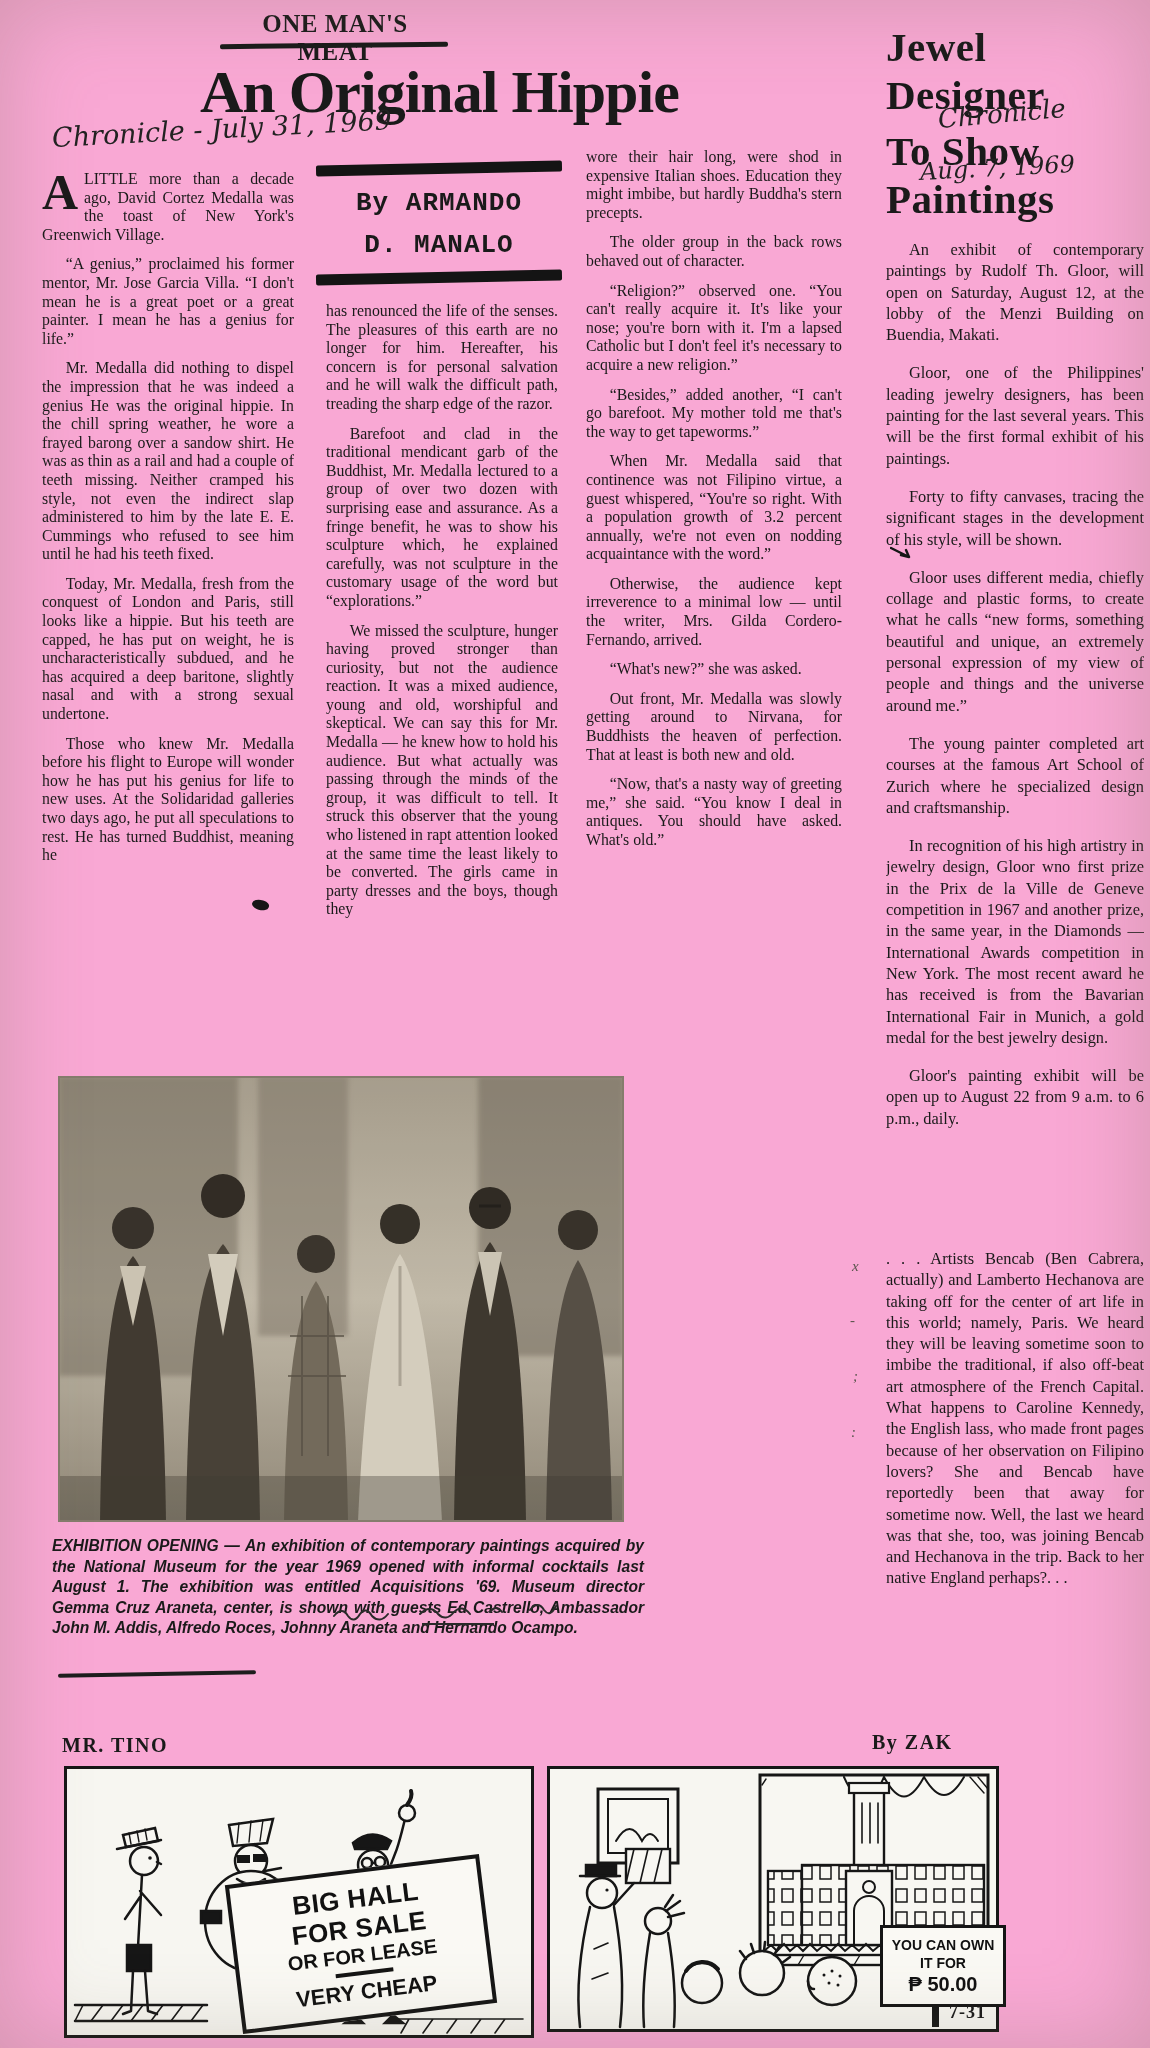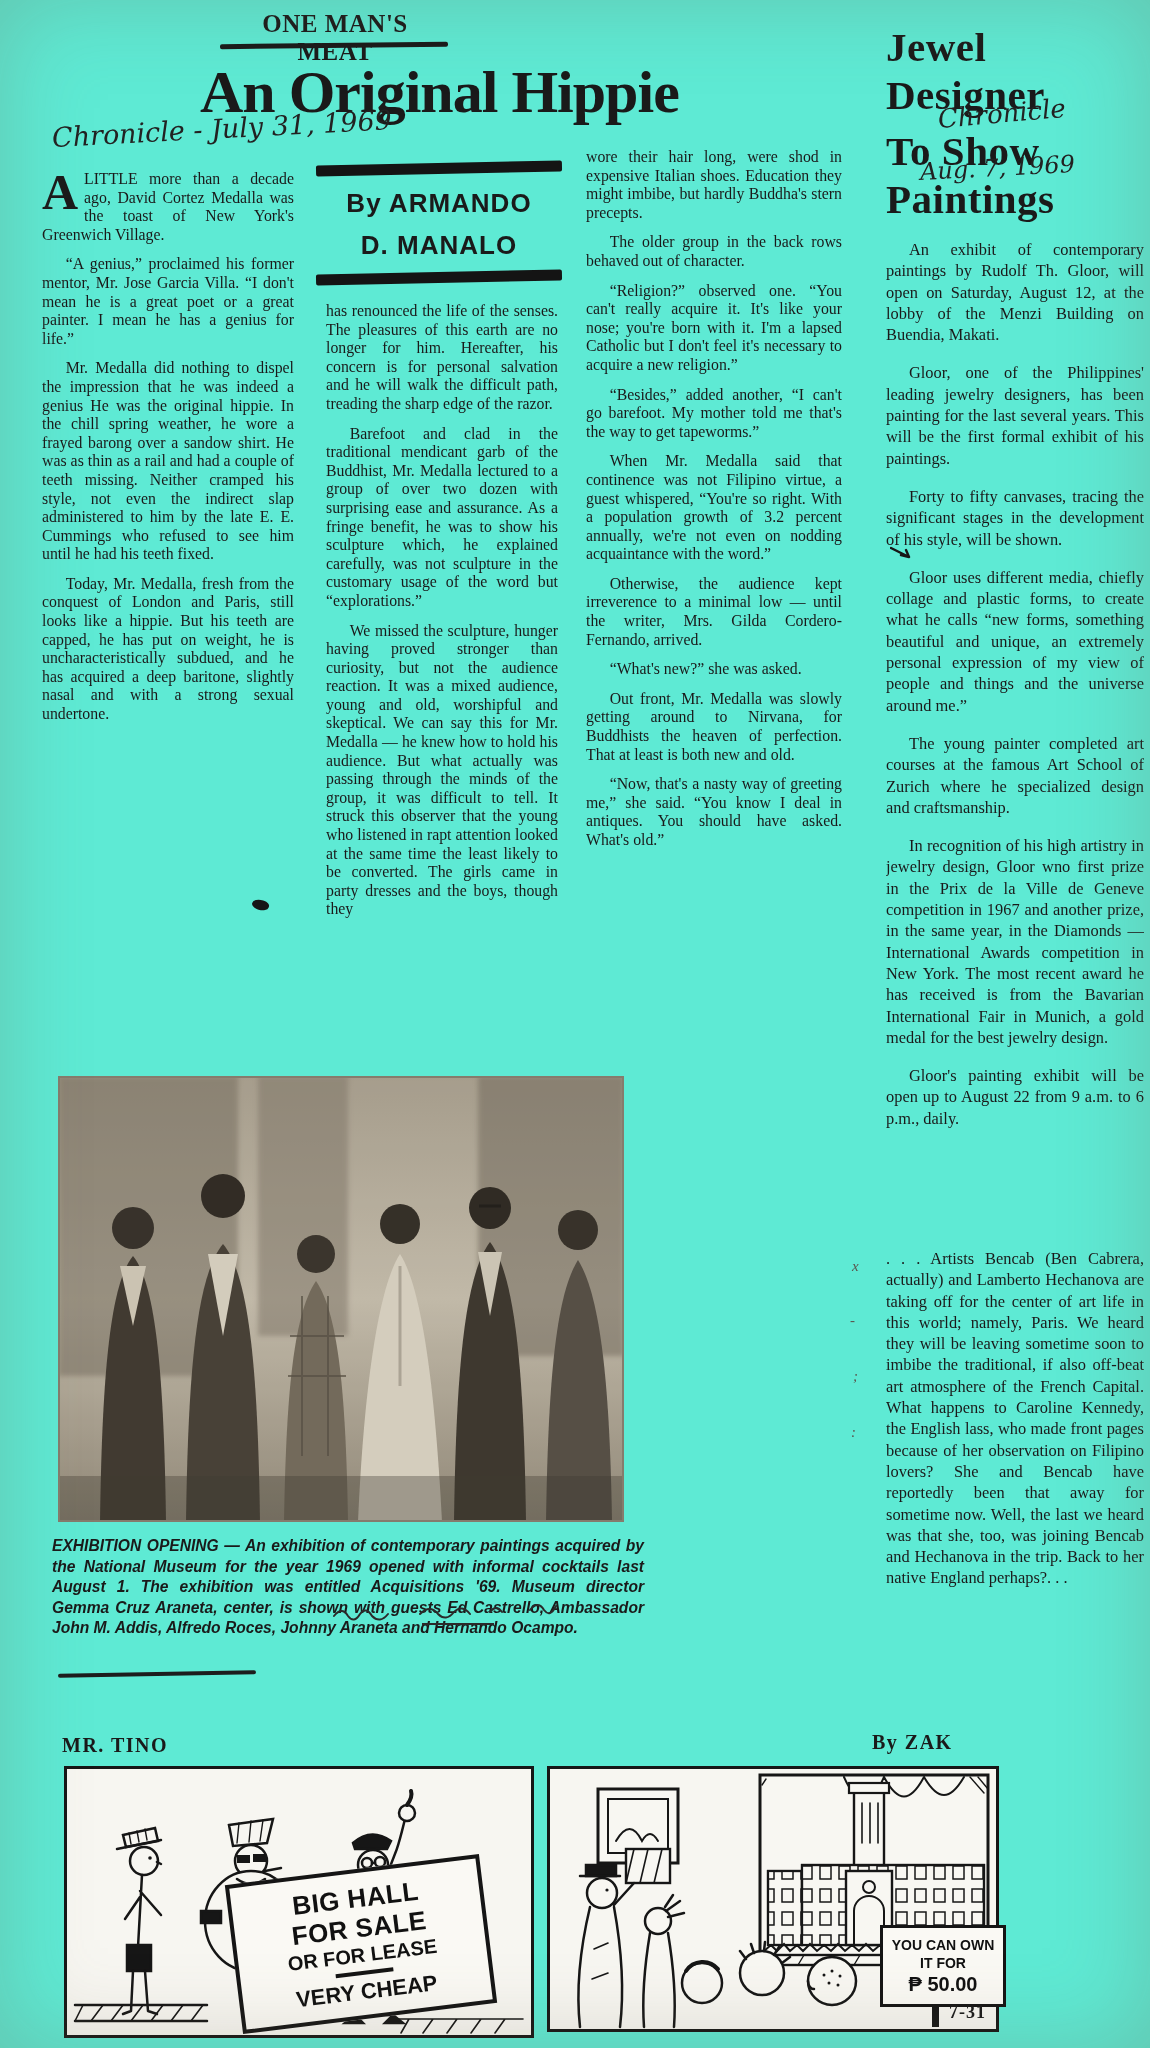--- a/index.html
+++ b/index.html
@@ -1,31 +1,31 @@
 <!DOCTYPE html>
 <html><head>
 <meta charset="utf-8">
 <style>
   html,body{margin:0;padding:0;background:#6e6a62;}
-  .page{position:relative;width:1150px;height:2048px;margin:0 auto;background:#5eead4;
+  .page{position:relative;width:1150px;height:2048px;margin:0 auto;background:#f9a8d4;
         overflow:hidden;font-family:"Liberation Serif",serif;color:#1a1a1a;}
   .page::after{content:"";position:absolute;inset:0;pointer-events:none;
         box-shadow:inset 0 0 90px rgba(110,100,80,.28);}
   .abs{position:absolute;}
   .kicker{font-weight:700;font-size:25px;letter-spacing:.5px;text-align:center;}
   .kbar{background:#191919;height:5px;border-radius:2px;}
   .title{font-size:60px;font-weight:700;text-align:left;letter-spacing:-1px;white-space:nowrap;}
   .hw{font-style:italic;font-family:"DejaVu Serif",serif;color:#222;white-space:nowrap;
       transform:rotate(-3deg);transform-origin:left center;}
   .col{text-align:justify;font-size:15.8px;line-height:18.6px;overflow:hidden;}
   .col p{margin:0 10px 11px;text-indent:1.5em;}
   .col p.first{text-indent:0;}
   .dropcap::first-letter{float:left;font-size:50px;line-height:38px;font-weight:700;padding:3px 6px 0 0;}
   .bybar{background:#141414;height:11px;border-radius:2px;transform:rotate(-1.2deg);}
-  .byline{font-family:Liberation Sans, sans-serif;font-weight:700;font-size:26px;line-height:42px;
+  .byline{font-family:Liberation Mono, monospace;font-weight:700;font-size:26px;line-height:42px;
       text-align:center;letter-spacing:1px;}
   .sideh{font-size:41px;font-weight:700;letter-spacing:.5px;line-height:46px;white-space:nowrap;}
   .sidecol{font-size:16.4px;line-height:21.3px;text-align:justify;overflow:hidden;margin-top:11px;}
   .sidecol p{margin:0 0 17px;text-indent:1.4em;}
   .caption{font-family:"Liberation Sans",sans-serif;font-weight:700;font-style:italic;
       font-size:15.6px;line-height:20.5px;text-align:justify;}
   .comic-label{font-weight:700;font-size:20px;letter-spacing:1.5px;}
   .panel{position:absolute;background:#f7f6f1;border:3px solid #161616;}
   .sign{position:absolute;background:#faf9f4;border:4px solid #151515;text-align:center;
       font-family:"Liberation Sans",sans-serif;font-weight:700;color:#111;}
@@ -49,20 +49,21 @@
   <div class="abs kicker" style="left:225px;top:10px;width:220px;">ONE MAN'S MEAT</div>
   <div class="abs kbar" style="left:220px;top:43px;width:228px;transform:rotate(-.6deg);"></div>
   <div class="abs title" style="left:200px;top:58px;width:475px;">An Original Hippie</div>
   <div class="abs hw" style="left:52px;top:122px;font-size:27px;">Chronicle - July 31, 1969</div>
 
   <div class="abs col" style="left:32px;top:170px;width:272px;height:900px;">
     <p class="first dropcap">A LITTLE more than a decade ago, David Cortez Medalla was the toast of New York's Greenwich Village.</p>
     <p>“A genius,” proclaimed his former mentor, Mr. Jose Garcia Villa. “I don't mean he is a great poet or a great painter. I mean he has a genius for life.”</p>
     <p>Mr. Medalla did nothing to dispel the impression that he was indeed a genius He was the original hippie. In the chill spring weather, he wore a frayed barong over a sandow shirt. He was as thin as a rail and had a couple of teeth missing. Neither cramped his style, not even the indirect slap administered to him by the late E. E. Cummings who refused to see him until he had his teeth fixed.</p>
     <p>Today, Mr. Medalla, fresh from the conquest of London and Paris, still looks like a hippie. But his teeth are capped, he has put on weight, he is uncharacteristically subdued, and he has acquired a deep baritone, slightly nasal and with a strong sexual undertone.</p>
+    <p>Those who knew Mr. Medalla before his flight to Europe will wonder how he has put his genius for life to new uses. At the Solidaridad galleries two days ago, he put all speculations to rest. He has turned Buddhist, meaning he</p>
   </div>
   <div class="smudge" style="left:252px;top:900px;width:17px;height:10px;transform:rotate(18deg);"></div>
 
   <div class="abs bybar" style="left:316px;top:163px;width:246px;"></div>
   <div class="abs byline" style="left:316px;top:182px;width:246px;">
     <div>By ARMANDO</div>
     <div>D. MANALO</div>
   </div>
   <div class="abs bybar" style="left:316px;top:272px;width:246px;"></div>
 

